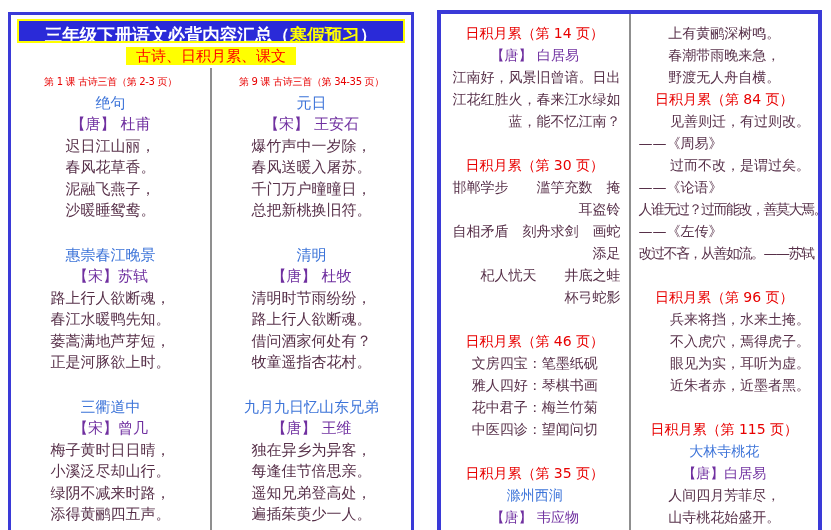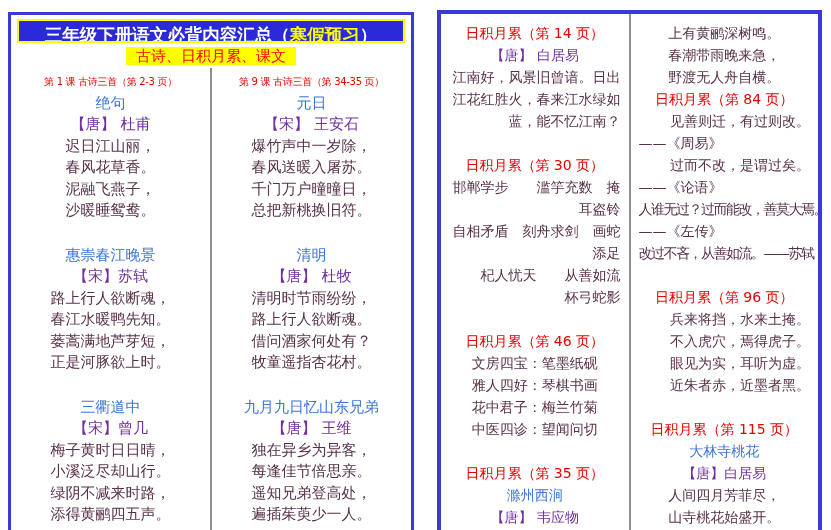--- a/index.html
+++ b/index.html
@@ -104,21 +104,21 @@
   <div class="page rp">
     <div class="cols rcols">
       <div class="col">
           <div class="ln section">日积月累（第 14 页）</div>
           <div class="ln author">【唐】 白居易</div>
           <div class="ln prose">江南好，风景旧曾谙。日出江花红胜火，春来江水绿如蓝，能不忆江南？</div>
           <div class="ln gap"></div>
           <div class="ln section">日积月累（第 30 页）</div>
           <div class="ln prose">邯郸学步　　滥竽充数　掩耳盗铃</div>
           <div class="ln prose">自相矛盾　刻舟求剑　画蛇添足</div>
-          <div class="ln prose">杞人忧天　　从善如流　　杯弓蛇影</div>
+          <div class="ln prose">杞人忧天　　井底之蛙　　杯弓蛇影</div>
           <div class="ln gap"></div>
           <div class="ln section">日积月累（第 46 页）</div>
           <div class="ln center">文房四宝：笔墨纸砚</div>
           <div class="ln center">雅人四好：琴棋书画</div>
           <div class="ln center">花中君子：梅兰竹菊</div>
           <div class="ln center">中医四诊：望闻问切</div>
           <div class="ln gap"></div>
           <div class="ln section">日积月累（第 35 页）</div>
           <div class="ln title">滁州西涧</div>
           <div class="ln author">【唐】 韦应物</div>

